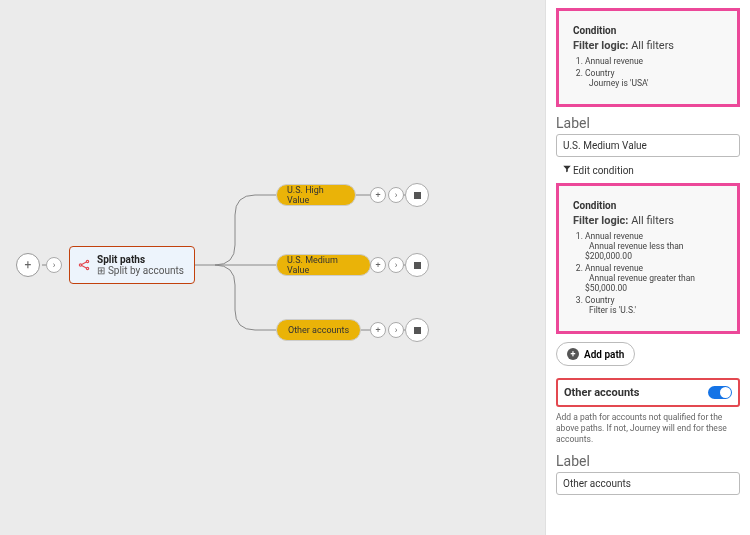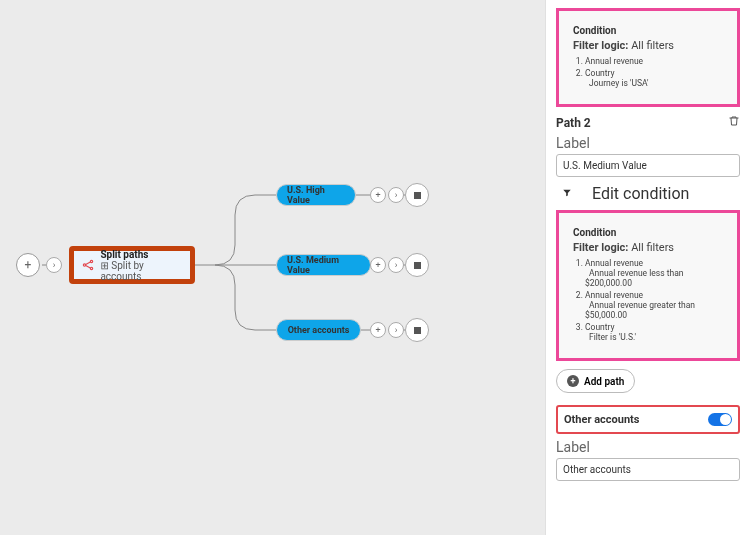--- a/index.html
+++ b/index.html
@@ -2,40 +2,40 @@
 <html><head>
 <meta charset="utf-8">
 <style>
 *{box-sizing:border-box;margin:0;padding:0;font-family:-apple-system,BlinkMacSystemFont,"Segoe UI",Roboto,Arial,sans-serif}
 body{background:#ebebeb;width:750px;height:535px;overflow:hidden;position:relative}
 .canvas{position:absolute;left:0;top:0;width:545px;height:535px}
 .panel{position:absolute;right:0;top:0;width:205px;height:535px;background:#fff;border-left:1px solid #e0e0e0;overflow-y:auto;padding:8px 10px}
 .node-btn{position:absolute;width:24px;height:24px;border-radius:50%;background:#fff;border:1px solid #999;display:flex;align-items:center;justify-content:center;font-size:12px;color:#666;cursor:pointer}
 .node-end{position:absolute;width:24px;height:24px;border-radius:50%;background:#fff;border:1px solid #aaa;display:flex;align-items:center;justify-content:center}
 .node-end::after{content:"";width:7px;height:7px;background:#555}
-.split-card{position:absolute;left:69px;top:246px;width:126px;height:38px;background:#edf4fc;border:5px solid #c2410c;border-radius:4px;padding:4px 6px;display:flex;align-items:center;gap:5px}
+.split-card{position:absolute;left:69px;top:246px;width:126px;height:38px;background:#edf4fc;border:1px solid #c2410c;border-radius:4px;padding:4px 6px;display:flex;align-items:center;gap:5px}
 .split-icon{width:16px;height:16px;display:flex;align-items:center;justify-content:center;color:#e34850;font-size:13px}
 .split-text .t1{font-size:10px;font-weight:700;color:#222}
 .split-text .t2{font-size:10px;color:#555}
-.path-box{position:absolute;height:22px;background:#0ea5e9;border:1px solid #ccc;border-radius:11px;display:flex;align-items:center;justify-content:center;font-size:9px;font-weight:700;color:#333;padding:0 10px}
+.path-box{position:absolute;height:22px;background:#eab308;border:1px solid #ccc;border-radius:11px;display:flex;align-items:center;justify-content:center;font-size:9px;font-weight:400;color:#333;padding:0 10px}
 .mini{position:absolute;width:16px;height:16px;border-radius:50%;background:#fff;border:1px solid #aaa;display:flex;align-items:center;justify-content:center;font-size:9px;color:#666;cursor:pointer}
 .cond-card{background:#f8f8f8;border:3px solid #ec4899;border-radius:0;padding:14px;margin-bottom:8px;font-size:9px;color:#444}
 .cond-card .hdr{font-weight:700;font-size:10px;margin-bottom:3px;color:#333}
 .cond-card .fl{font-size:11px;margin-bottom:4px}
 .cond-card .fl b{font-weight:700}
 .cond-card ol{padding-left:12px}
 .cond-card li{font-size:8.5px;margin-bottom:2px}
 .cond-card li .lab{font-weight:400}
 .cond-card li .det{padding-left:4px}
 .path-hdr{display:flex;justify-content:space-between;align-items:center;margin-bottom:5px}
 .path-hdr .pt{font-size:12px;font-weight:700;color:#333}
 .trash{font-size:12px;color:#555;cursor:pointer}
 .lbl{font-size:14px;color:#666;margin-bottom:3px}
 .inp{width:100%;border:1px solid #bbb;border-radius:3px;padding:5px 6px;font-size:10px;color:#333;margin-bottom:7px}
-.edc{display:flex;align-items:center;gap:20px;font-size:16px;color:#333;margin-bottom:7px;padding-left:6px}
+.edc{display:flex;align-items:center;gap:1px;font-size:10px;color:#333;margin-bottom:7px;padding-left:6px}
 .funnel{font-size:10px}
 .addp{border:1px solid #bbb;border-radius:14px;padding:5px 10px;background:#fff;font-size:10px;font-weight:600;display:inline-flex;align-items:center;gap:5px;cursor:pointer;margin-bottom:12px}
 .plus-circle{width:12px;height:12px;border-radius:50%;background:#555;color:#fff;display:flex;align-items:center;justify-content:center;font-size:9px}
 .oa-box{border:2px solid #e34850;border-radius:3px;padding:6px;margin-bottom:5px;display:flex;justify-content:space-between;align-items:center}
 .oa-box .ot{font-size:11px;font-weight:700;color:#333}
 .toggle{width:24px;height:13px;background:#1473e6;border-radius:7px;position:relative;cursor:pointer}
 .toggle::after{content:"";position:absolute;right:1px;top:1px;width:11px;height:11px;background:#fff;border-radius:50%}
 .desc{font-size:8.5px;color:#666;line-height:1.3;margin-bottom:8px}
 svg.wires{position:absolute;left:0;top:0;pointer-events:none}
 </style>
@@ -92,28 +92,20 @@
 
   <div class="cond-card">
     <div class="hdr">Condition</div>
     <div class="fl"><b>Filter logic:</b> <span>All filters</span></div>
     <ol>
       <li><span class="lab">Annual revenue</span><br></li>
       <li><span class="lab">Country</span><br><span class="det">Journey is 'USA'</span></li>
     </ol>
   </div>
 
-  <div class="path-hdr">
-    <span class="pt">Path 2</span>
-    <span class="trash">
-      <svg width="12" height="12" viewBox="0 0 24 24" fill="none" stroke="#555" stroke-width="2">
-          <path d="M3 6h18M8 6V4h8v2M6 6l1 14h10l1-14"></path>
-        </svg>
-    </span>
-  </div>
   <div class="lbl">Label</div>
   <input class="inp" value="U.S. Medium Value" style="">
   <div class="edc">
     <span class="funnel">
       <svg width="10" height="10" viewBox="0 0 24 24" fill="#333">
           <path d="M3 4h18l-7 8v6l-4 2v-8z"></path>
         </svg>
     </span>
     <span>Edit condition</span>
   </div>
@@ -130,16 +122,17 @@
 
   <button class="addp">
     <span class="plus-circle">+</span>
     <span>Add path</span>
   </button>
 
   <div class="oa-box">
     <span class="ot">Other accounts</span>
     <span class="toggle"></span>
   </div>
+  <div class="desc">Add a path for accounts not qualified for the above paths. If not, Journey will end for these accounts.</div>
   <div class="lbl">Label</div>
   <input class="inp" value="Other accounts" style="">
 
 </div>
 
 </body></html>

